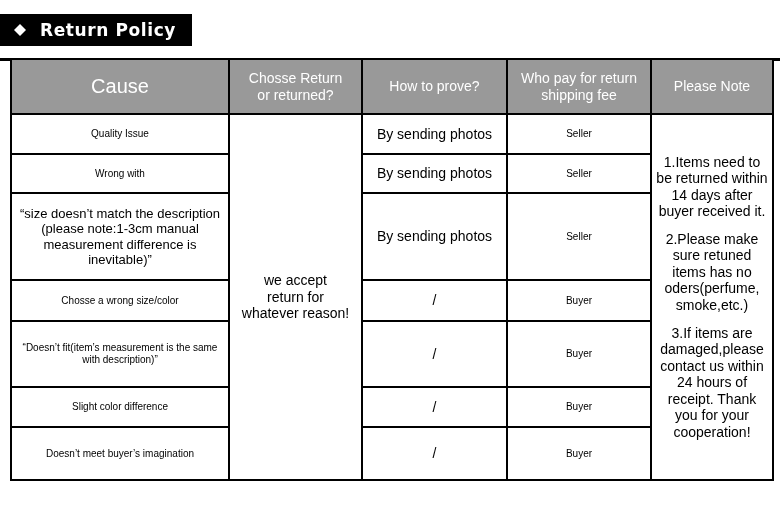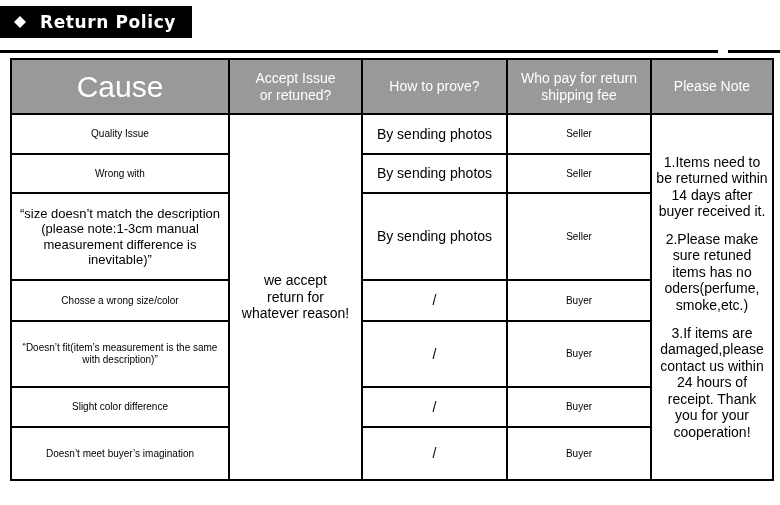--- a/index.html
+++ b/index.html
@@ -13,21 +13,21 @@
     font-family: "Liberation Sans", sans-serif;
     color: #000000;
     overflow: hidden;
     position: relative;
   }
 
   
   .banner-wrap {
     position: absolute;
     left: 0;
-    top: 6px;
+    top: 14px;
     width: 780px;
     height: 32px;
   }
   .banner {
     position: absolute;
     left: 0;
     top: 0;
     width: 192px;
     height: 32px;
     background: #000000;
@@ -106,21 +106,21 @@
   .col-accept  { width: 133px; }
   .col-prove   { width: 145px; }
   .col-pay     { width: 144px; }
   .col-note    { width: 122px; }
 
   thead td {
     background: #999999;
     color: #ffffff;
     height: 55px;
   }
-  .hd-cause  { font-size: 30px; }
+  .hd-cause  { font-size: 20px; }
   .hd-accept { font-size: 14px; }
   .hd-prove  { font-size: 14px; }
   .hd-pay    { font-size: 14px; }
   .hd-note   { font-size: 14px; }
 
   .cause-cell  { font-size: 10px; }
   .cause-small { font-size: 13px; }
   .accept-cell { font-size: 14px; }
   .prove-cell  { font-size: 14px; }
   .pay-cell    { font-size: 10px; }
@@ -155,22 +155,22 @@
     <col class="col-cause">
         <col class="col-accept">
         <col class="col-prove">
         <col class="col-pay">
         <col class="col-note">
   </colgroup>
   <thead>
     <tr>
       <td class="hd-cause">Cause</td>
       <td class="hd-accept">
-        <span>Accept Issue</span><br>
-        <span>or retuned?</span>
+        <span>Chosse Return</span><br>
+        <span>or returned?</span>
       </td>
       <td class="hd-prove">How to prove?</td>
       <td class="hd-pay">
         <span>Who pay for return</span><br>
         <span>shipping fee</span>
       </td>
       <td class="hd-note">Please Note</td>
     </tr>
   </thead>
   <tbody>

